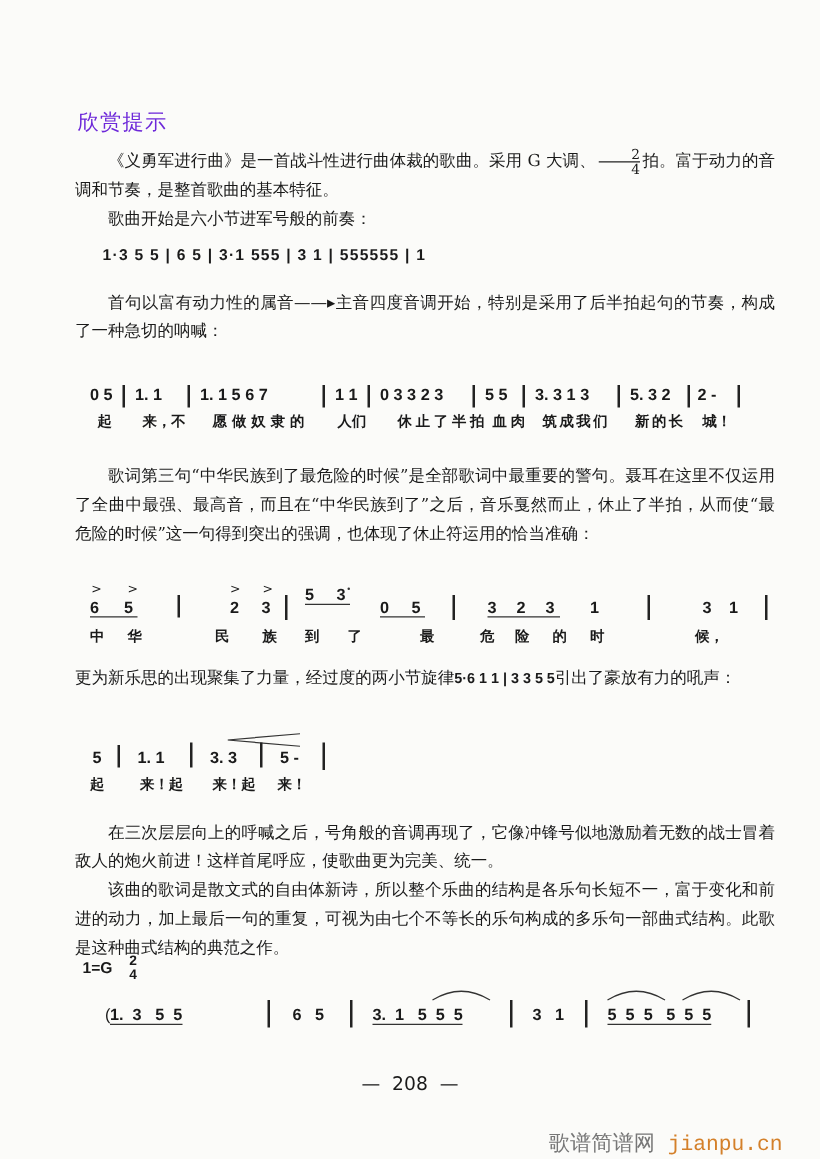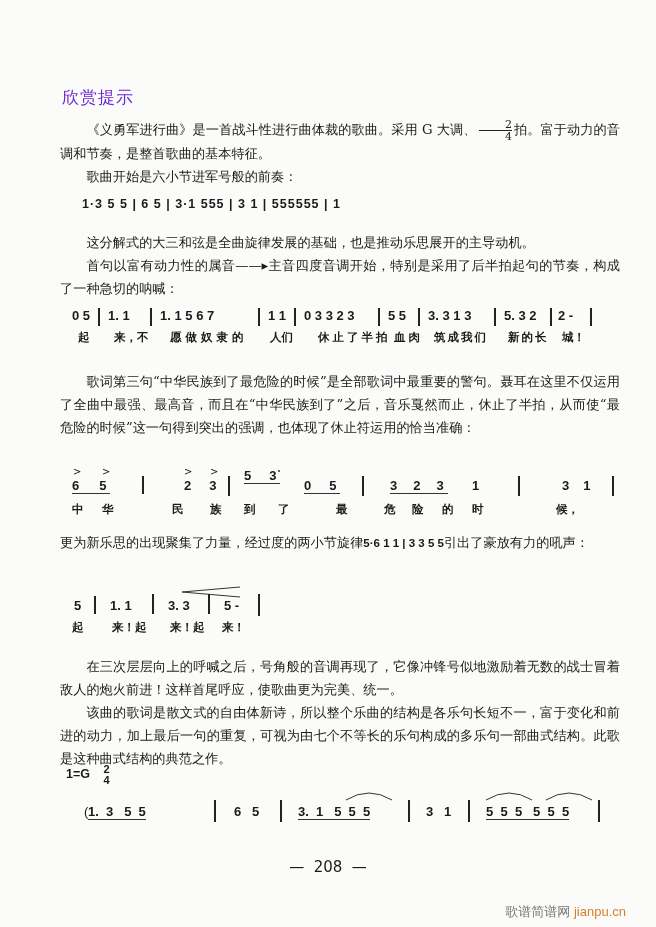--- a/index.html
+++ b/index.html
@@ -18,38 +18,37 @@
   .frac span { display: block; }
   .frac span:first-child { border-bottom: 1px solid #222; }
   .notation { font-family: "Liberation Sans", "DejaVu Sans", sans-serif; font-weight: bold; font-size: 12.5px; }
   .staff { position: absolute; }
   .bar { position: absolute; width: 1.5px; background: #222; }
   .note { position: absolute; font-family: "Liberation Sans", sans-serif; font-weight: bold; font-size: 13px; }
   .lyric { position: absolute; font-size: 11.5px; font-family: "DejaVu Serif", serif; font-weight: bold; }
   .ul { border-bottom: 1.3px solid #333; }
   .accent { position: absolute; font-size: 10px; font-family: "DejaVu Sans", sans-serif; }
   .pagenum { left: 0; width: 656px; top: 858px; text-align: center; font-size: 15px; font-family: "DejaVu Sans", sans-serif; }
-  .watermark { right: 30px; top: 903px; font-size: 13px; color: #777; font-family: Liberation Sans, sans-serif; }
+  .watermark { right: 30px; top: 903px; font-size: 17px; color: #777; font-family: Liberation Mono, monospace; }
   .watermark .en { color: #d4802a; }
   .dot { position: absolute; width: 2px; height: 2px; background: #333; border-radius: 1px; }
 </style>
 </head>
 <body>
 
 <div class="abs heading">欣赏提示</div>
 
 <div class="abs para" style="top:118px;">
   <p><span>《义勇军进行曲》是一首战斗性进行曲体裁的歌曲。采用 G 大调、</span><span class="frac"><span>2</span><span>4</span></span><span>拍。富于动力的音调和节奏，是整首歌曲的基本特征。</span></p>
   <p>歌曲开始是六小节进军号般的前奏：</p>
 </div>
 
 <div class="abs notation" style="left:82px; top:197px; letter-spacing:1px;">1·3  5 5 | 6  5 | 3·1  555 | 3  1 | 555555 | 1</div>
 
 <div class="abs para" style="top:231px;">
-  <p>这分解式的大三和弦是全曲旋律发展的基础，也是推动乐思展开的主导动机。</p>
   <p>首句以富有动力性的属音——▸主音四度音调开始，特别是采用了后半拍起句的节奏，构成了一种急切的呐喊：</p>
 </div>
 
 <div class="staff" style="left:72px; top:308px; width:560px; height:44px;">
   <div class="note" style="left:0; top:0;">0 5</div>
   <div class="bar" style="left:26px; top:0; height:18px;"></div>
   <div class="note" style="left:36px; top:0;">1.  1</div>
   <div class="bar" style="left:78px; top:0; height:18px;"></div>
   <div class="note" style="left:88px; top:0;">1. 1  5 6 7</div>
   <div class="bar" style="left:186px; top:0; height:18px;"></div>

